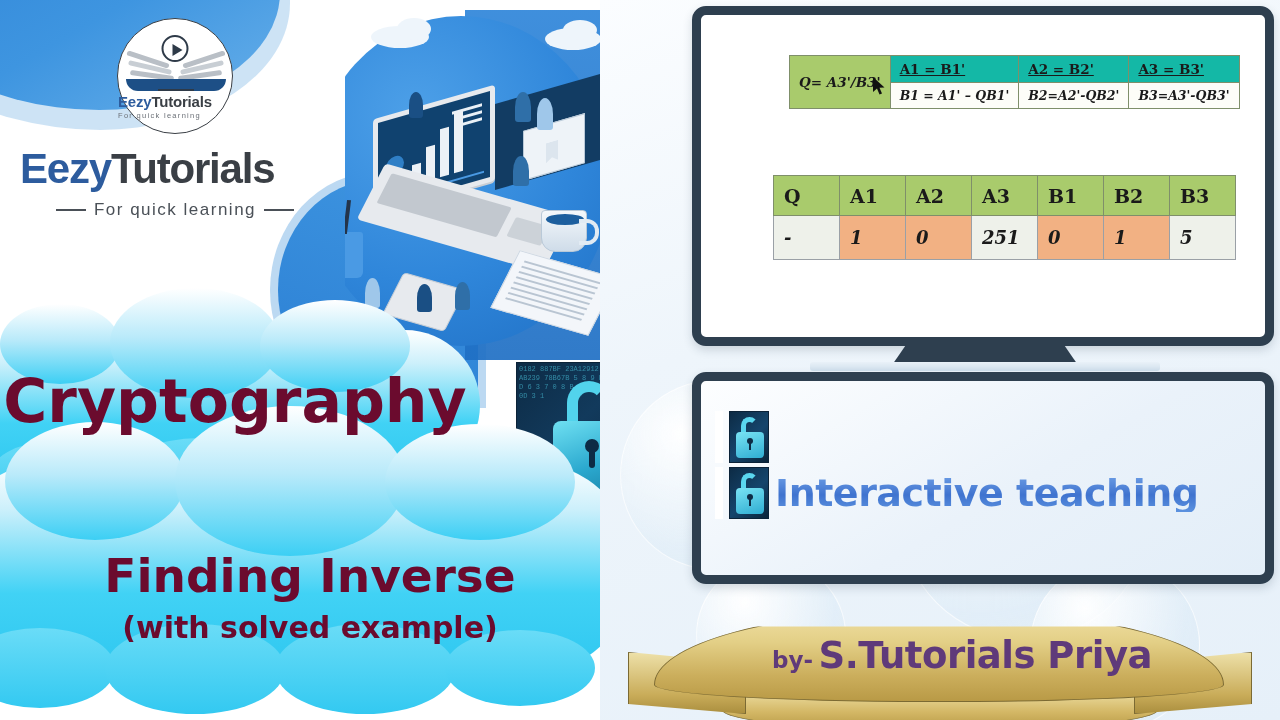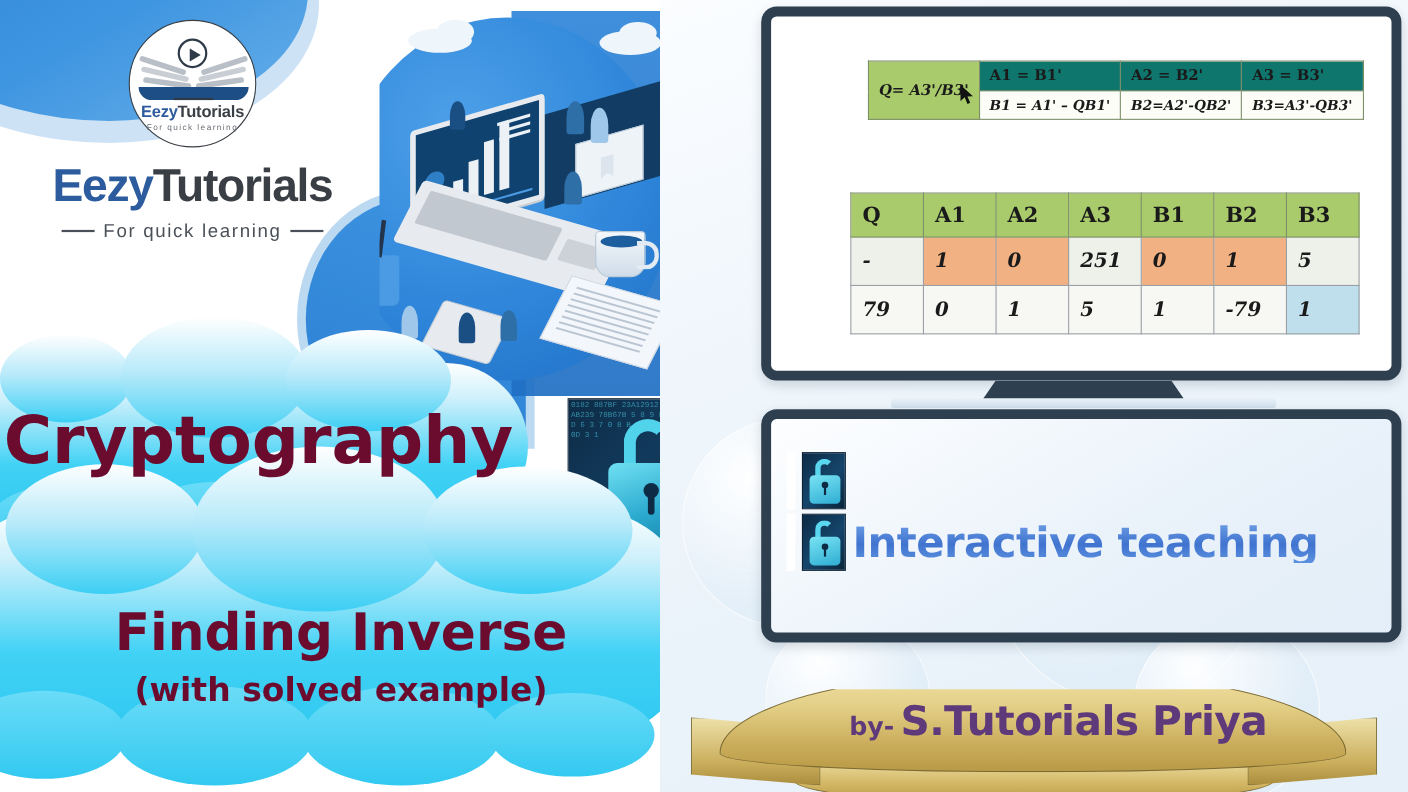--- a/index.html
+++ b/index.html
@@ -31,21 +31,21 @@
     position: absolute; left: 278px; top: 180px; width: 200px; height: 220px;
     background: linear-gradient(200deg,#3e95e0,#2b7fd4);
     border-radius: 60% 0 0 60%;
   }
   .swoosh-r-shadow {
     position: absolute; left: 270px; top: 172px; width: 216px; height: 236px;
     background: #bcd9f2; border-radius: 60% 0 0 60%;
   }
 
   
-  .logo-block { position: absolute; left: 20px; top: 18px; width: 310px; text-align: center; }
+  .logo-block { position: absolute; left: 20px; top: 18px; width: 310px; text-align: left; }
   .logo-badge {
     width: 116px; height: 116px; border-radius: 50%;
     border: 1.6px solid #3a3f45; margin: 0 auto; position: relative; background: #fff;
   }
   .badge-play {
     position: absolute; left: 50%; top: 16px; transform: translateX(-50%);
     width: 27px; height: 27px; border-radius: 50%; border: 2px solid #2e3a48; background:#fff;
   }
   .badge-play::after {
     content:""; position:absolute; left:9px; top:6.5px;
@@ -188,21 +188,21 @@
     background: linear-gradient(180deg,#e9f1f8,#cfdfec); border-radius:3px;
   }
 
   
   table { border-collapse: collapse; font-family:"DejaVu Serif", serif; }
   .tbl1 { position:absolute; left:88px; top:40px; }
   .tbl1 td {
     border:1.2px solid #7f8f6a; padding:5px 9px; font-size:13.5px; color:#1a1a1a;
     font-style: italic; font-weight:700; white-space:nowrap;
   }
-  .tbl1 .hdr { background:#0f766e; font-style:normal; }
+  .tbl1 .hdr { background:#14b8a6; font-style:normal;text-decoration:underline; }
   .tbl1 .qcell { background:#a9cb6c; }
   .tbl1 .frm { background:#fdfdf8; font-size:12.5px; }
 
   .tbl2 { position:absolute; left:72px; top:160px; }
   .tbl2 td, .tbl2 th {
     border:1.2px solid #9aa0a6; width:66px; height:44px; font-size:18px;
     font-style:italic; font-weight:700; color:#1a1a1a; text-align:left; padding-left:10px;
   }
   .tbl2 th { background:#a9cb6c; font-style:normal; font-size:19px; height:40px; border-color:#7f8f6a; }
   .tbl2 .cW { background:#eef1ea; }
@@ -444,29 +444,20 @@
         <tbody id="values-body">
             <tr>
               <td class="cW">-</td>
               <td class="cO">1</td>
               <td class="cO">0</td>
               <td class="cW">251</td>
               <td class="cO">0</td>
               <td class="cO">1</td>
               <td class="cW">5</td>
             </tr>
-            <tr>
-              <td class="cP">79</td>
-              <td class="cP">0</td>
-              <td class="cP">1</td>
-              <td class="cP">5</td>
-              <td class="cP">1</td>
-              <td class="cP">-79</td>
-              <td class="cB">1</td>
-            </tr>
           </tbody>
       </table>
     </div>
 
     <div class="stand"></div>
     <div class="stand-shelf"></div>
 
     <div class="monitor2">
       <div class="bullets" id="bullet-list">
           <div class="bullet-row">

